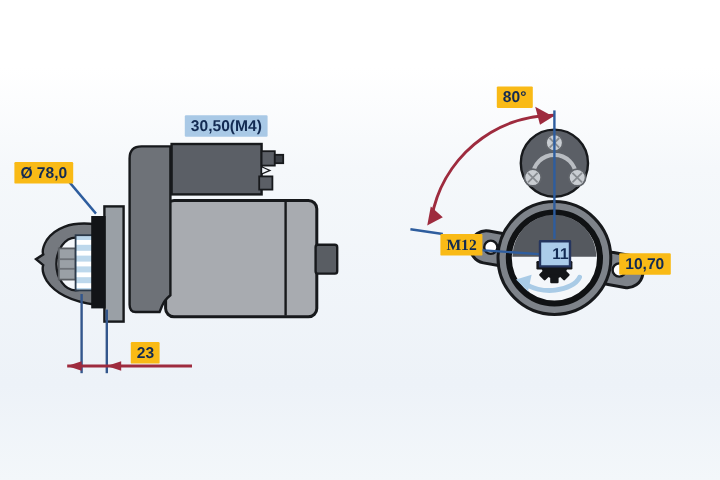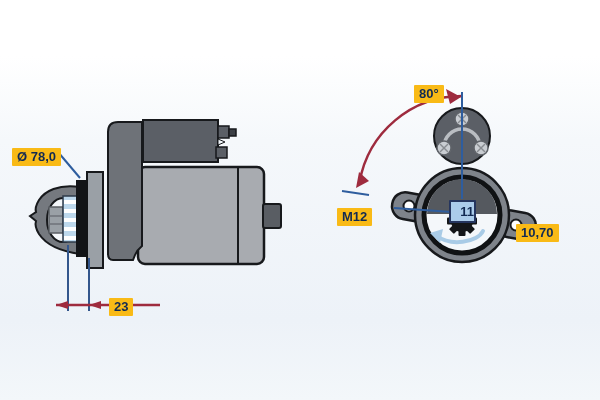--- a/index.html
+++ b/index.html
@@ -15,21 +15,21 @@
     position:absolute;
     z-index:5;
     font-size:13px;
     font-weight:bold;
     color:#122a52;
     padding:1px 5px;
     line-height:16px;
     white-space:nowrap;
     border-radius:1px;
   }
-  .yellow{background:#f9ba16;margin-top:13px;}
+  .yellow{background:#f9ba16;}
   .lightblue{background:#a9c9e6;}
   .teeth-badge{
     position:absolute;
     z-index:6;
     left:449px;top:200px;
     width:23px;height:19px;
     background:#abccea;
     border:2px solid #25355e;
     color:#122a52;
     font-size:13px;font-weight:bold;
@@ -138,26 +138,27 @@
         </g>
       </g>
 
       <g>
         <path d="M483,231 A26,15 0 0 1 437,236" fill="none" stroke="#a9cbe6" stroke-width="4" stroke-linecap="round"></path>
         <polygon points="430,233 443,229 440,243" fill="#a9cbe6"></polygon>
       </g>
     </g>
   </svg>
 
+  <div class="dim-label lightblue" style="left:154px;top:96px;">30,50(M4)</div>
 
   <div class="dim-label yellow" style="left:12px;top:135px;text-align:right;">Ø 78,0</div>
 
   <div class="dim-label yellow" style="left:109px;top:285px;">23</div>
 
   <div class="dim-label yellow" style="left:414px;top:72px;">80°</div>
 
-  <div class="dim-label yellow" style="left:337px;top:195px;">M12</div>
+  <div class="dim-label yellow" style="left:367px;top:195px;font-family:Liberation Serif, serif;">M12</div>
 
   <div class="dim-label yellow" style="left:516px;top:211px;">10,70</div>
 
   <div class="teeth-badge">11</div>
 
 </div>
 
 </body></html>

